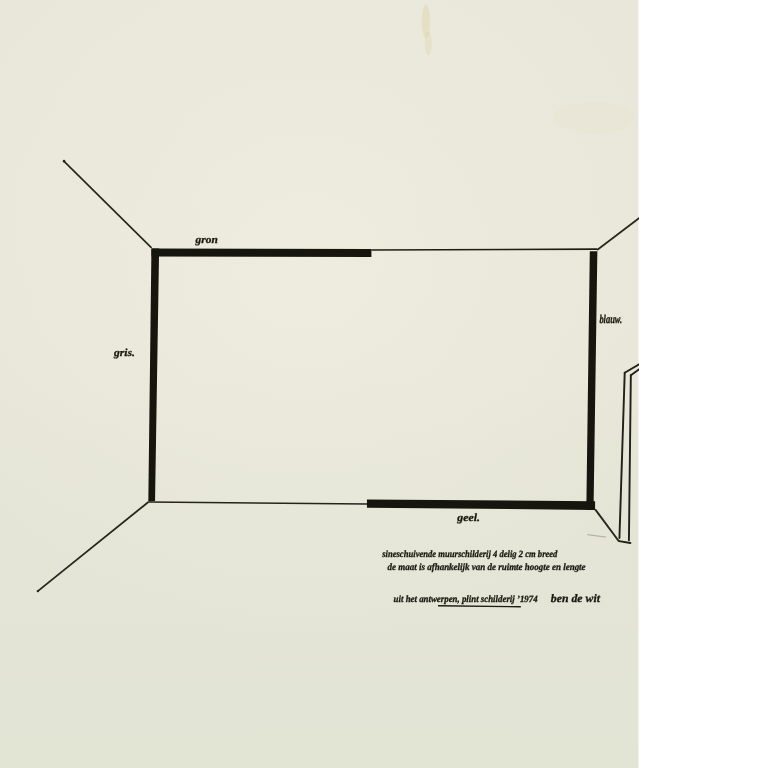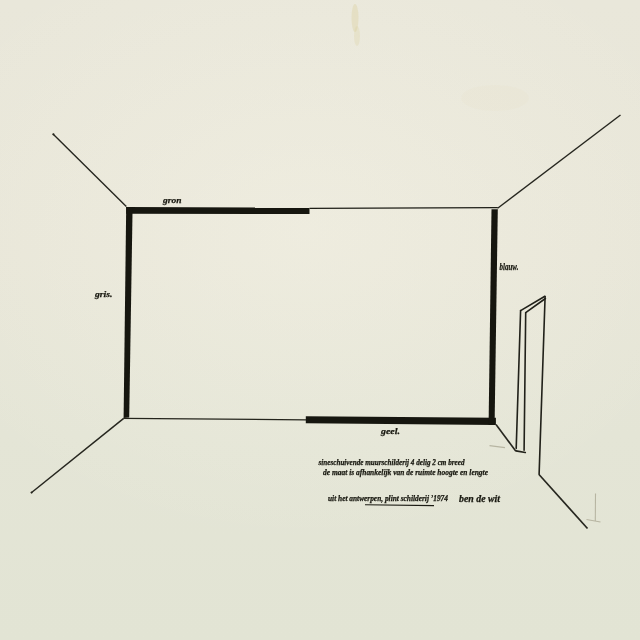--- a/index.html
+++ b/index.html
@@ -1,17 +1,17 @@
 <!DOCTYPE html>
 <html><head>
 <meta charset="utf-8">
 <style>
   html,body{margin:0;padding:0;}
   #paper{
-    position:relative;width:640px;height:640px;overflow:hidden;
+    position:relative;width:532px;height:640px;overflow:hidden;
     background:
       radial-gradient(120% 90% at 48% 36%, rgba(252,250,238,0.30) 0%, rgba(252,250,238,0) 55%),
       radial-gradient(160% 130% at 50% 48%, rgba(0,0,0,0) 70%, rgba(62,64,50,0.10) 100%),
       linear-gradient(180deg,#e9e7da 0%, #e8e6d8 40%, #e4e5d6 68%, #e2e4d4 100%);
     font-family:"Liberation Serif", serif;
   }
   svg{position:absolute;left:0;top:0;transform:translateZ(0);-webkit-font-smoothing:antialiased;}
   text{fill:#17170f;stroke:#17170f;stroke-width:0.25;font-family:"Liberation Serif", serif;font-style:italic;font-weight:bold;}
 </style>
 </head>

